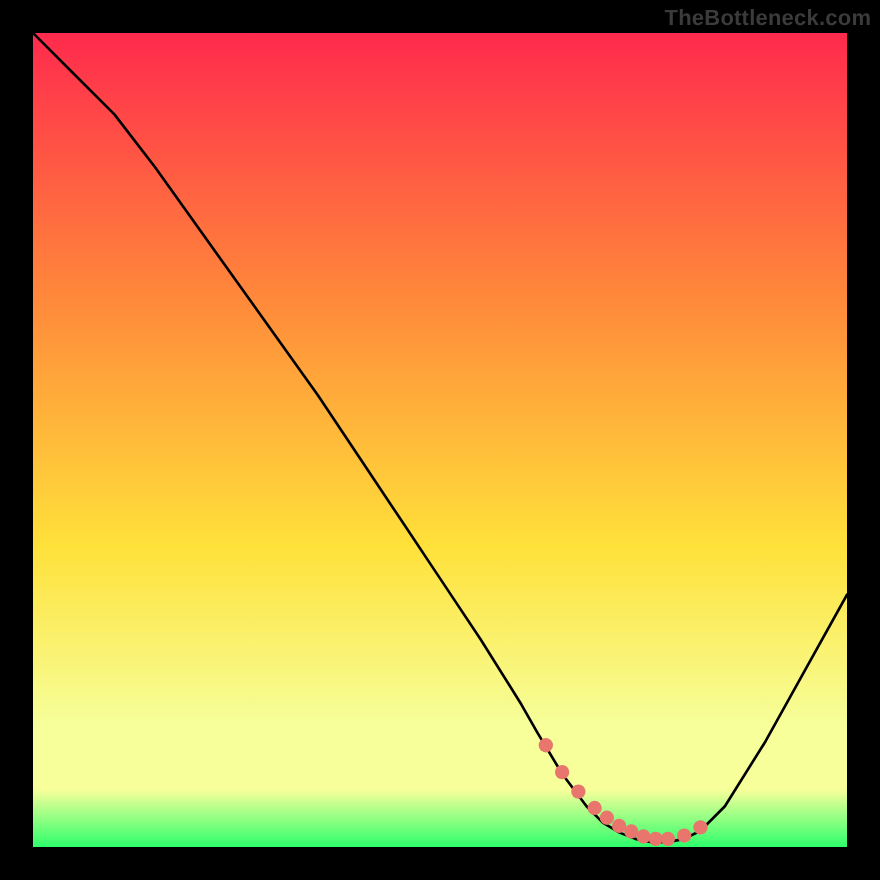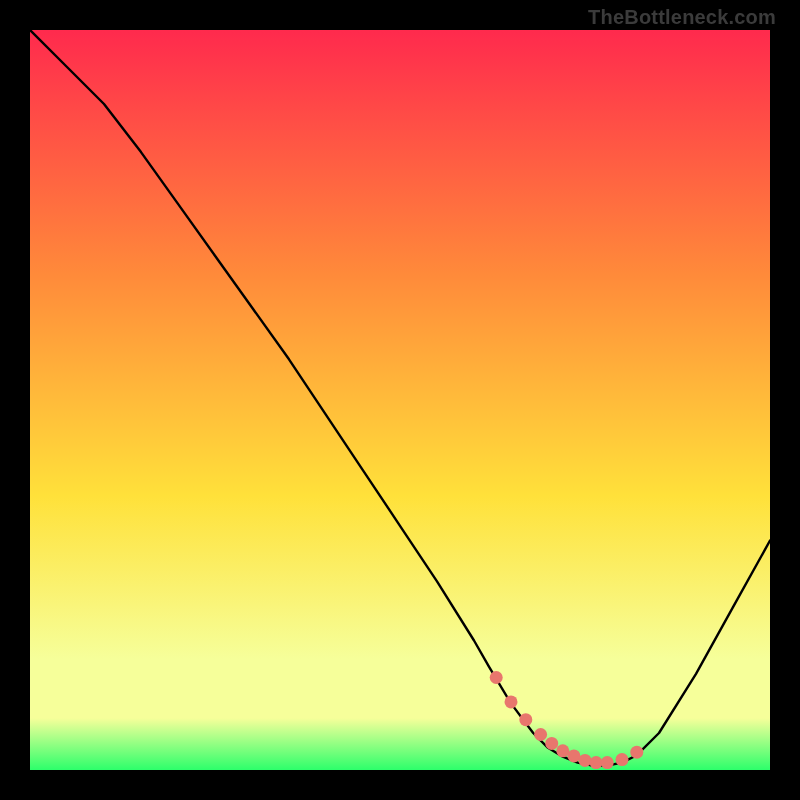--- a/index.html
+++ b/index.html
@@ -12,21 +12,21 @@
     font-family: Arial, Helvetica, sans-serif;
   }
   .stage {
     position: relative;
     width: 800px;
     height: 800px;
   }
   .watermark {
     position: absolute;
     top: 6px;
-    right: 24px;
+    right: 8px;
     color: #3b3b3b;
     font-size: 20px;
     font-weight: 600;
     letter-spacing: 0.2px;
     z-index: 5;
   }
   svg.plot {
     position: absolute;
     inset: 0;
     width: 800px;

